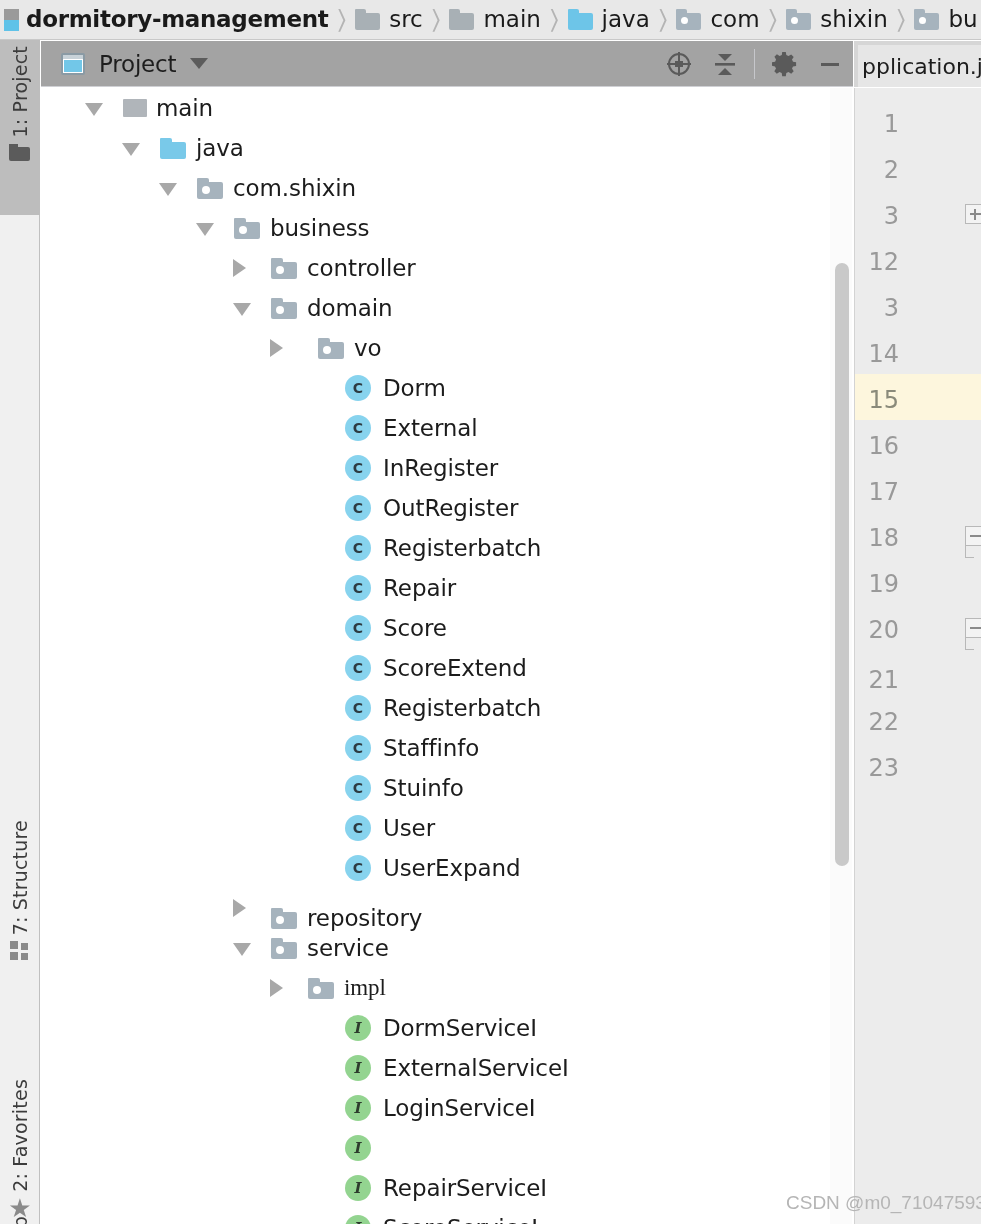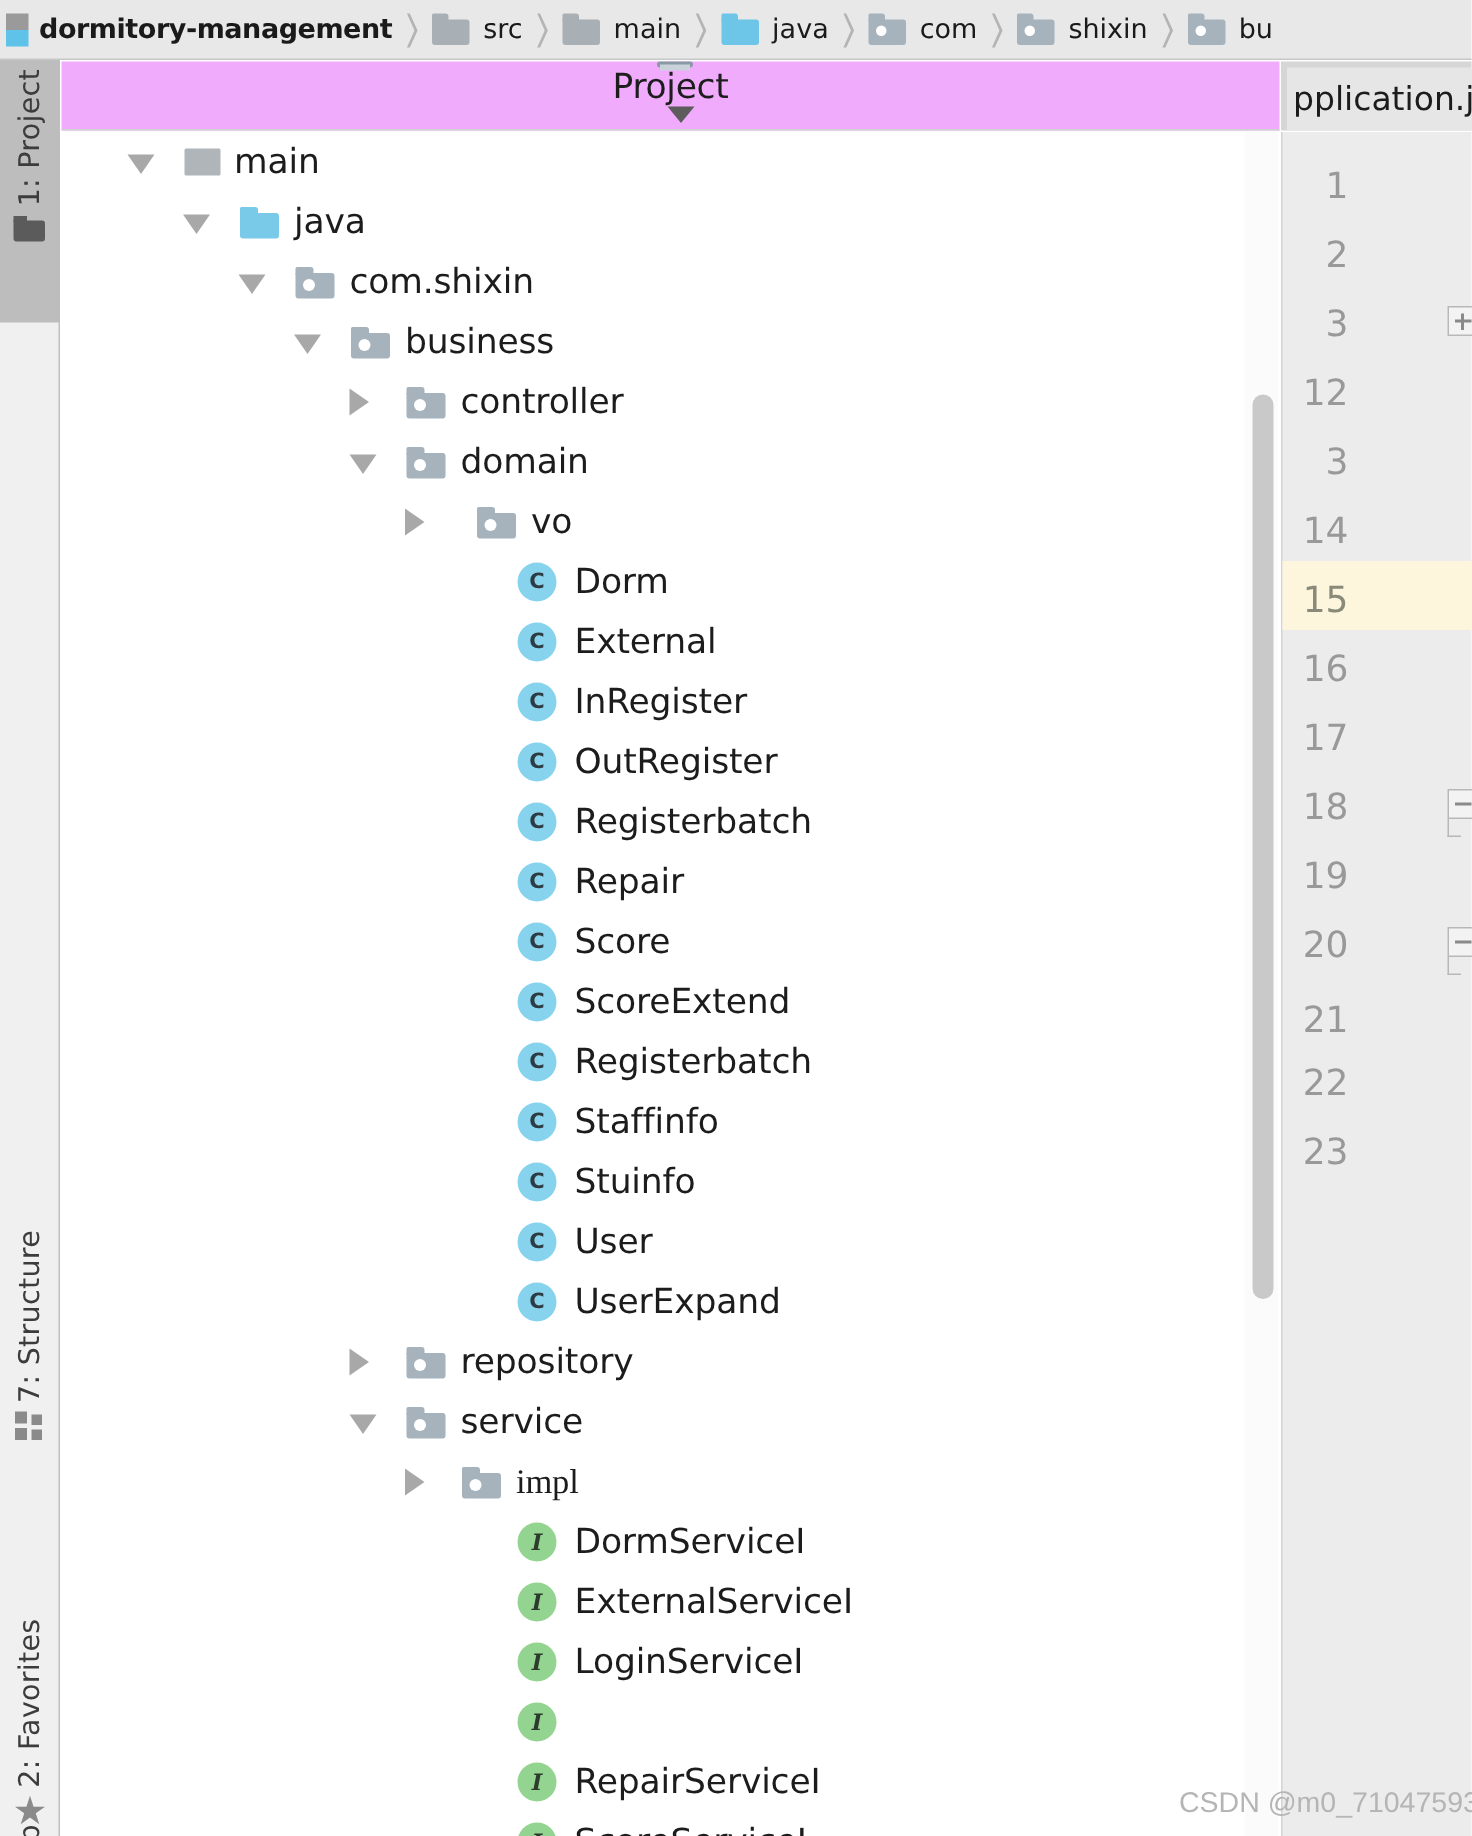--- a/index.html
+++ b/index.html
@@ -14,21 +14,21 @@
   #breadcrumb-bar {
     position: absolute; left: 0; top: 0; width: 981px; height: 40px;
     background: #e8e8e8;
     display: flex; align-items: center;
     padding-left: 4px;
     border-bottom: 1px solid #c8c8c8;
     overflow: hidden; white-space: nowrap;
   }
   .crumb { display: flex; align-items: center; flex: 0 0 auto; }
   .crumb-label {
-    font-size: 18px; color: #1a1a1a; line-height: 1;
+    font-size: 23px; color: #1a1a1a; line-height: 1;
   }
   .crumb.project .crumb-label { font-weight: bold; letter-spacing: -0.3px; }
   .crumb-sep {
     flex: 0 0 auto;
     color: #b4b4b4; font-size: 26px; font-weight: 300;
     margin: 0 9px 0 9px;
   }
   
   .ic-module {
     width: 18px; height: 22px; margin-right: 4px;
@@ -112,23 +112,23 @@
   }
 
   
   #project-panel {
     position: absolute; left: 41px; top: 41px;
     width: 812px; height: 1183px;
     background: #ffffff;
   }
   #project-header {
     position: absolute; left: 0; top: 0; width: 812px; height: 46px;
-    background: #f0abfc;
+    background: #a3a3a3;
     border-bottom: 1px solid #cfd0d4;
-    display: flex; align-items: center; flex-direction: column;
+    display: flex; align-items: center;
   }
   #project-header .ph-icon {
     margin-left: 20px; margin-right: 14px;
     width: 24px; height: 22px;
     border: 2px solid #8a9aa4; border-radius: 2px;
     background: #ffffff; position: relative;
   }
   #project-header .ph-icon::before{
     content:""; position:absolute; left:0; top:0; right:0; height:4px;
     background:#c8d2d8;
@@ -559,21 +559,21 @@
         </span>
       </div>
       <div class="row" style="top: 760px; position: absolute; left: 0px; width: 789px;">
         <span style="position: absolute; left: 304px; display: flex; align-items: center; top: 0px; height: 40px;">
           <span class="ic-cls">C</span>
           <span class="row-label">UserExpand</span>
         </span>
       </div>
       <div class="row" style="top: 800px; position: absolute; left: 0px; width: 789px;">
         <span class="tw closed" style="left: 192px; top: 11px;"></span>
-        <span style="position: absolute; left: 230px; display: flex; align-items: center; top: 0px; height: 40px;">
+        <span style="position: absolute; left: 230px; display: flex; align-items: center; top: 10px; height: 40px;">
           <span class="ic-tfolder pkg">
             <span class="t"></span>
             <span class="b"></span>
             <span class="dot"></span>
           </span>
           <span class="row-label">repository</span>
         </span>
       </div>
       <div class="row" style="top: 840px; position: absolute; left: 0px; width: 789px;">
         <span class="tw open" style="left: 192px; top: 15px;"></span>

